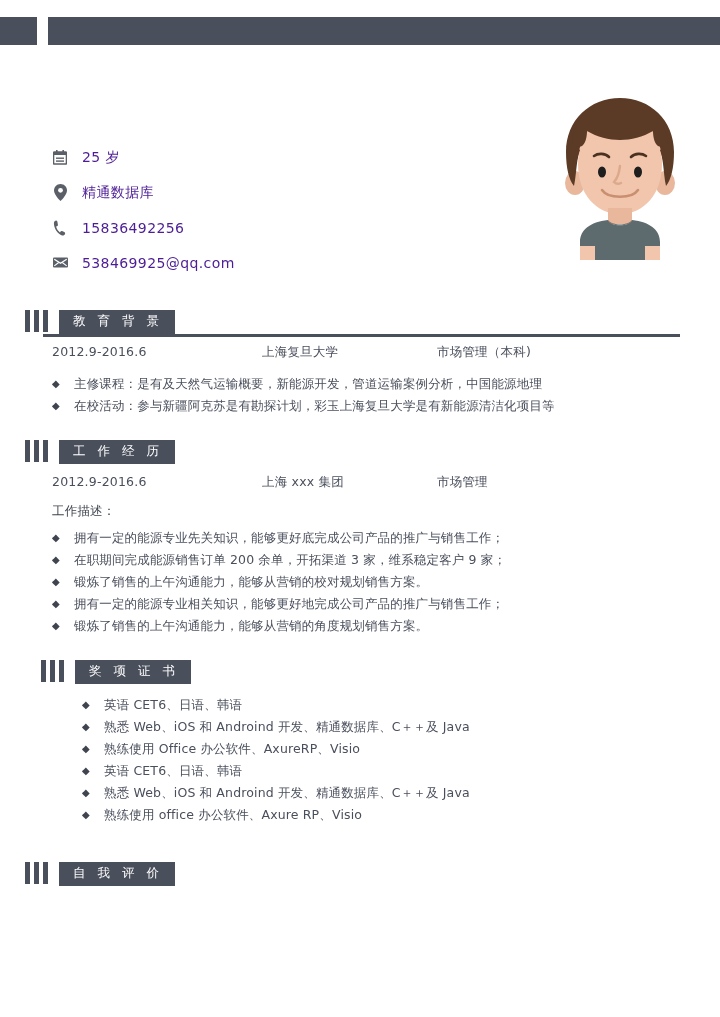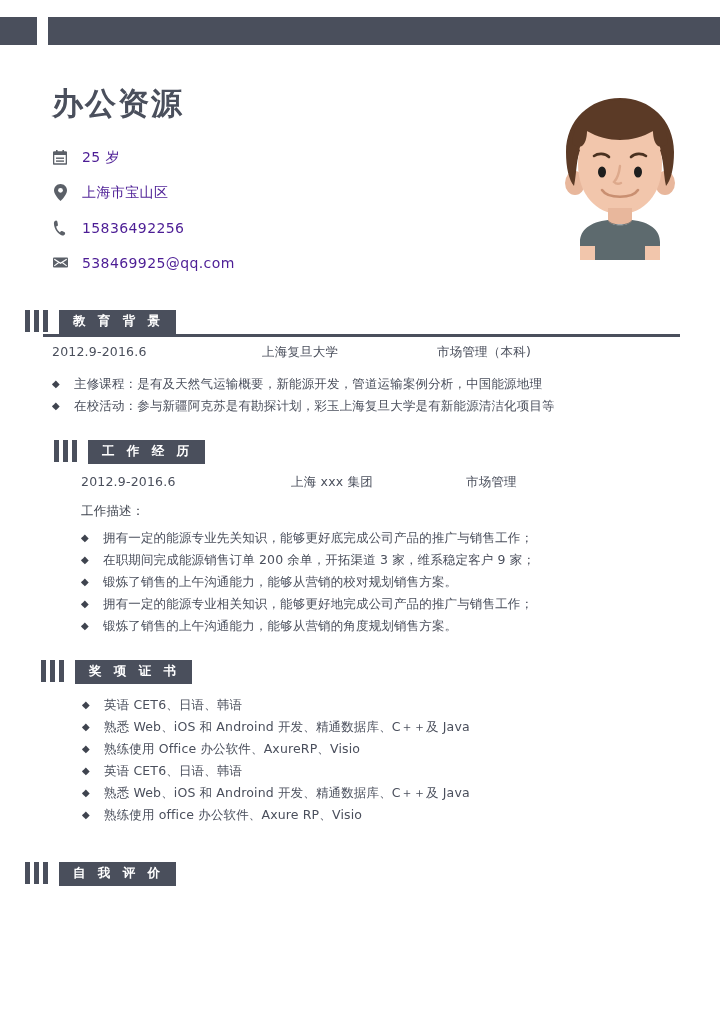--- a/index.html
+++ b/index.html
@@ -103,21 +103,21 @@
     background: #4a4f5c;
     margin-right: 4px;
   }
   .tick.t1 { height: 22px; }
   .tick.t2 { height: 22px; }
   .tick.t3 { height: 22px; }
   .section-title {
     background: #4a4f5c;
     color: #ffffff;
     font-size: 12.5px;
-    font-weight: bold;
+    font-weight: normal;
     letter-spacing: 4px;
     padding: 0 12px 0 14px;
     height: 24px;
     line-height: 22px;
     margin-left: 7px;
     white-space: nowrap;
   }
 
   .section-body {
     margin-left: 52px;
@@ -178,21 +178,20 @@
 </head>
 <body>
 
 <div class="topbar-wrap">
   <div class="topbar-stub"></div>
   <div class="topbar-main"></div>
 </div>
 
 <div class="header">
 
-  <div class="name">办公资源</div>
 
   <div class="contact-list">
 
     <div class="contact-row">
       <span class="contact-icon">
         <svg width="14" height="15" viewBox="0 0 14 15">
           <rect x="0.5" y="2" width="13" height="12" rx="1" fill="none" stroke="#5b6068" stroke-width="1.6"></rect>
           <rect x="0.5" y="2" width="13" height="3" fill="#5b6068"></rect>
           <rect x="3" y="0" width="1.6" height="3.4" fill="#5b6068"></rect>
           <rect x="9.4" y="0" width="1.6" height="3.4" fill="#5b6068"></rect>
@@ -203,21 +202,21 @@
       <span class="contact-text">25 岁</span>
     </div>
 
     <div class="contact-row">
       <span class="contact-icon">
         <svg width="13" height="17" viewBox="0 0 13 17">
           <path d="M6.5 0C2.9 0 0 2.9 0 6.5c0 4.6 6.5 10.5 6.5 10.5S13 11.1 13 6.5C13 2.9 10.1 0 6.5 0z" fill="#5b6068"></path>
           <circle cx="6.5" cy="6.3" r="2.4" fill="#ffffff"></circle>
         </svg>
       </span>
-      <span class="contact-text">上海市宝山区</span>
+      <span class="contact-text">精通数据库</span>
     </div>
 
     <div class="contact-row">
       <span class="contact-icon">
         <svg width="14" height="16" viewBox="0 0 14 16">
           <path d="M3.2 0.4C2 0.4 0.9 1.6 0.9 3.1c0 6 4.2 11.3 8.1 12.4 1.4 0.4 2.8-0.5 3.1-1.8 0.2-0.8-0.2-1.4-0.9-1.7l-2.1-0.9c-0.6-0.3-1.3 0-1.7 0.6l-0.4 0.7C5.3 11.4 3.6 9 3.1 6.6l0.8-0.3C4.6 6 5 5.4 4.9 4.7L4.5 2.2C4.4 1.2 3.9 0.4 3.2 0.4z" fill="#5b6068"></path>
         </svg>
       </span>
       <span class="contact-text">15836492256</span>
     </div>
@@ -293,21 +292,21 @@
         <span class="btxt">主修课程：是有及天然气运输概要，新能源开发，管道运输案例分析，中国能源地理</span>
       </li>
       <li>
         <span class="dia">◆</span>
         <span class="btxt">在校活动：参与新疆阿克苏是有勘探计划，彩玉上海复旦大学是有新能源清洁化项目等</span>
       </li>
     </ul>
   </div>
 </div>
 
-<div class="section" style="top:440px;padding-left:29px;">
+<div class="section" style="top:440px;">
   <div class="section-head">
     <span class="tick t1"></span>
     <span class="tick t2"></span>
     <span class="tick t3"></span>
     <span class="section-title">工 作 经 历</span>
   </div>
   <div class="section-body">
     <div class="meta-row">
       <span class="meta-date">2012.9-2016.6</span>
       <span class="meta-org">上海 xxx 集团</span>

